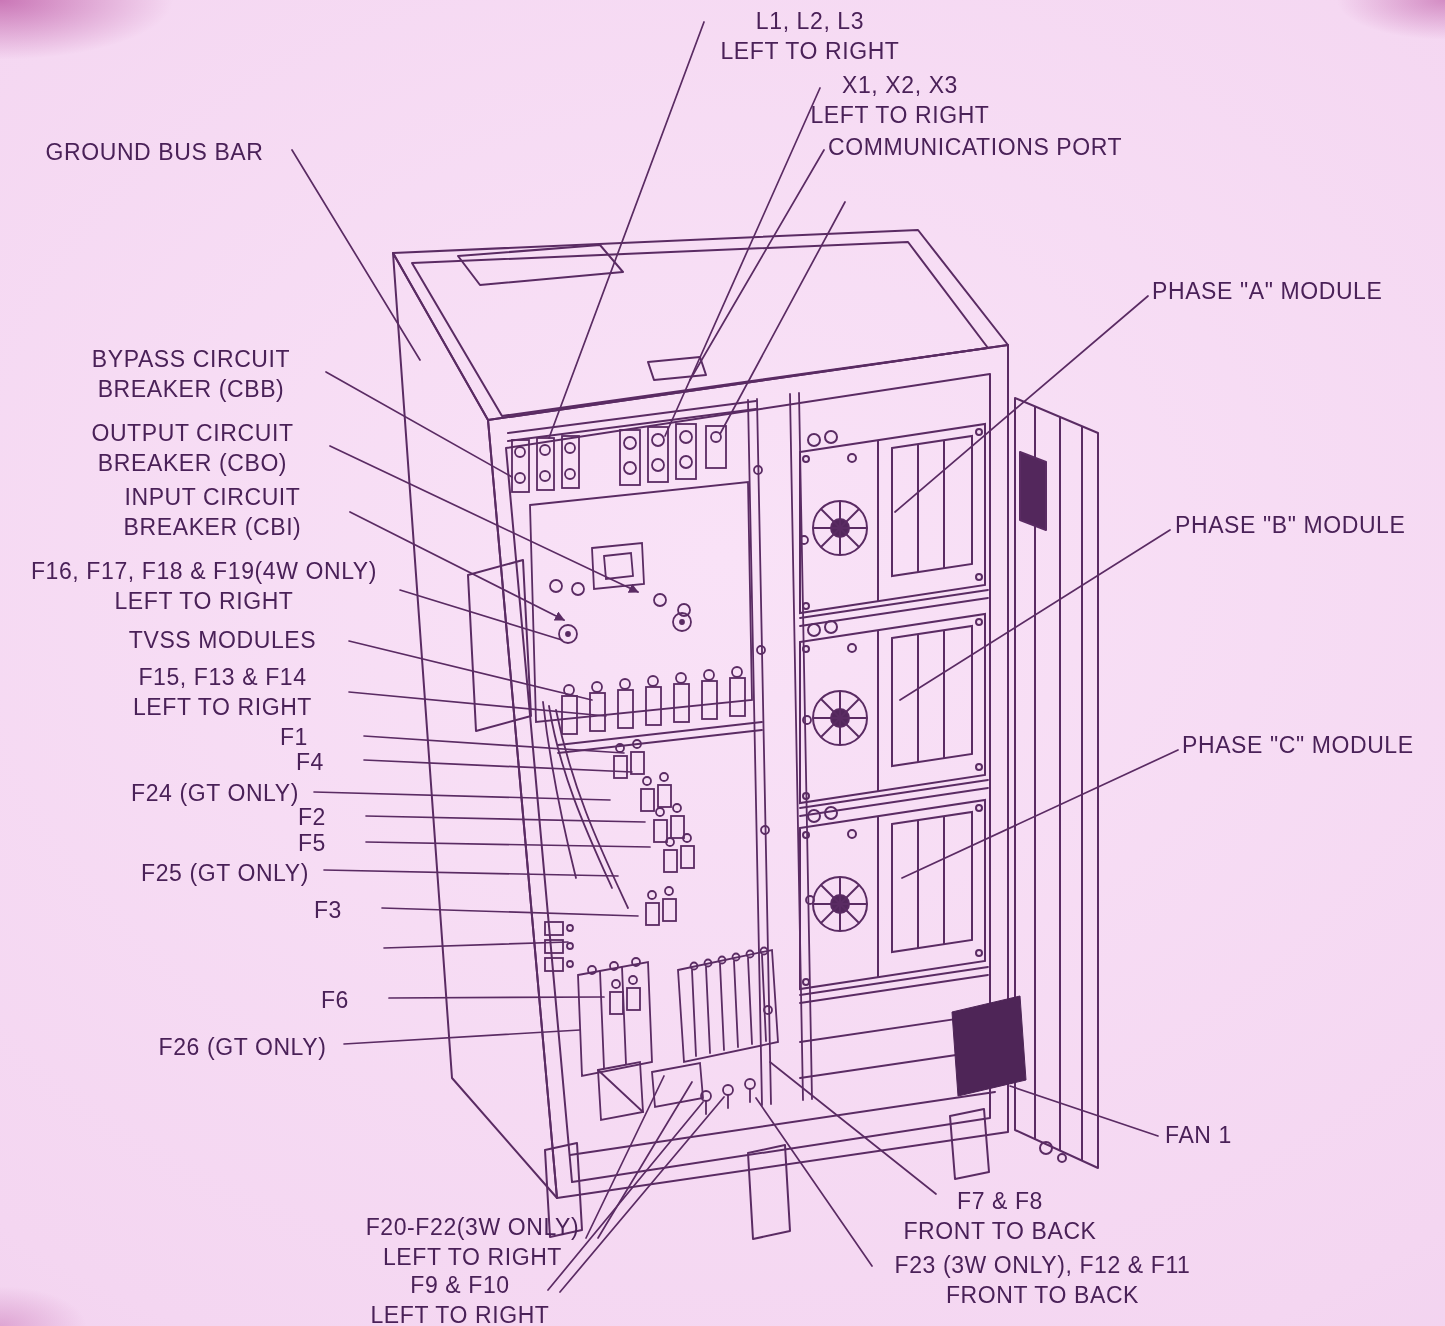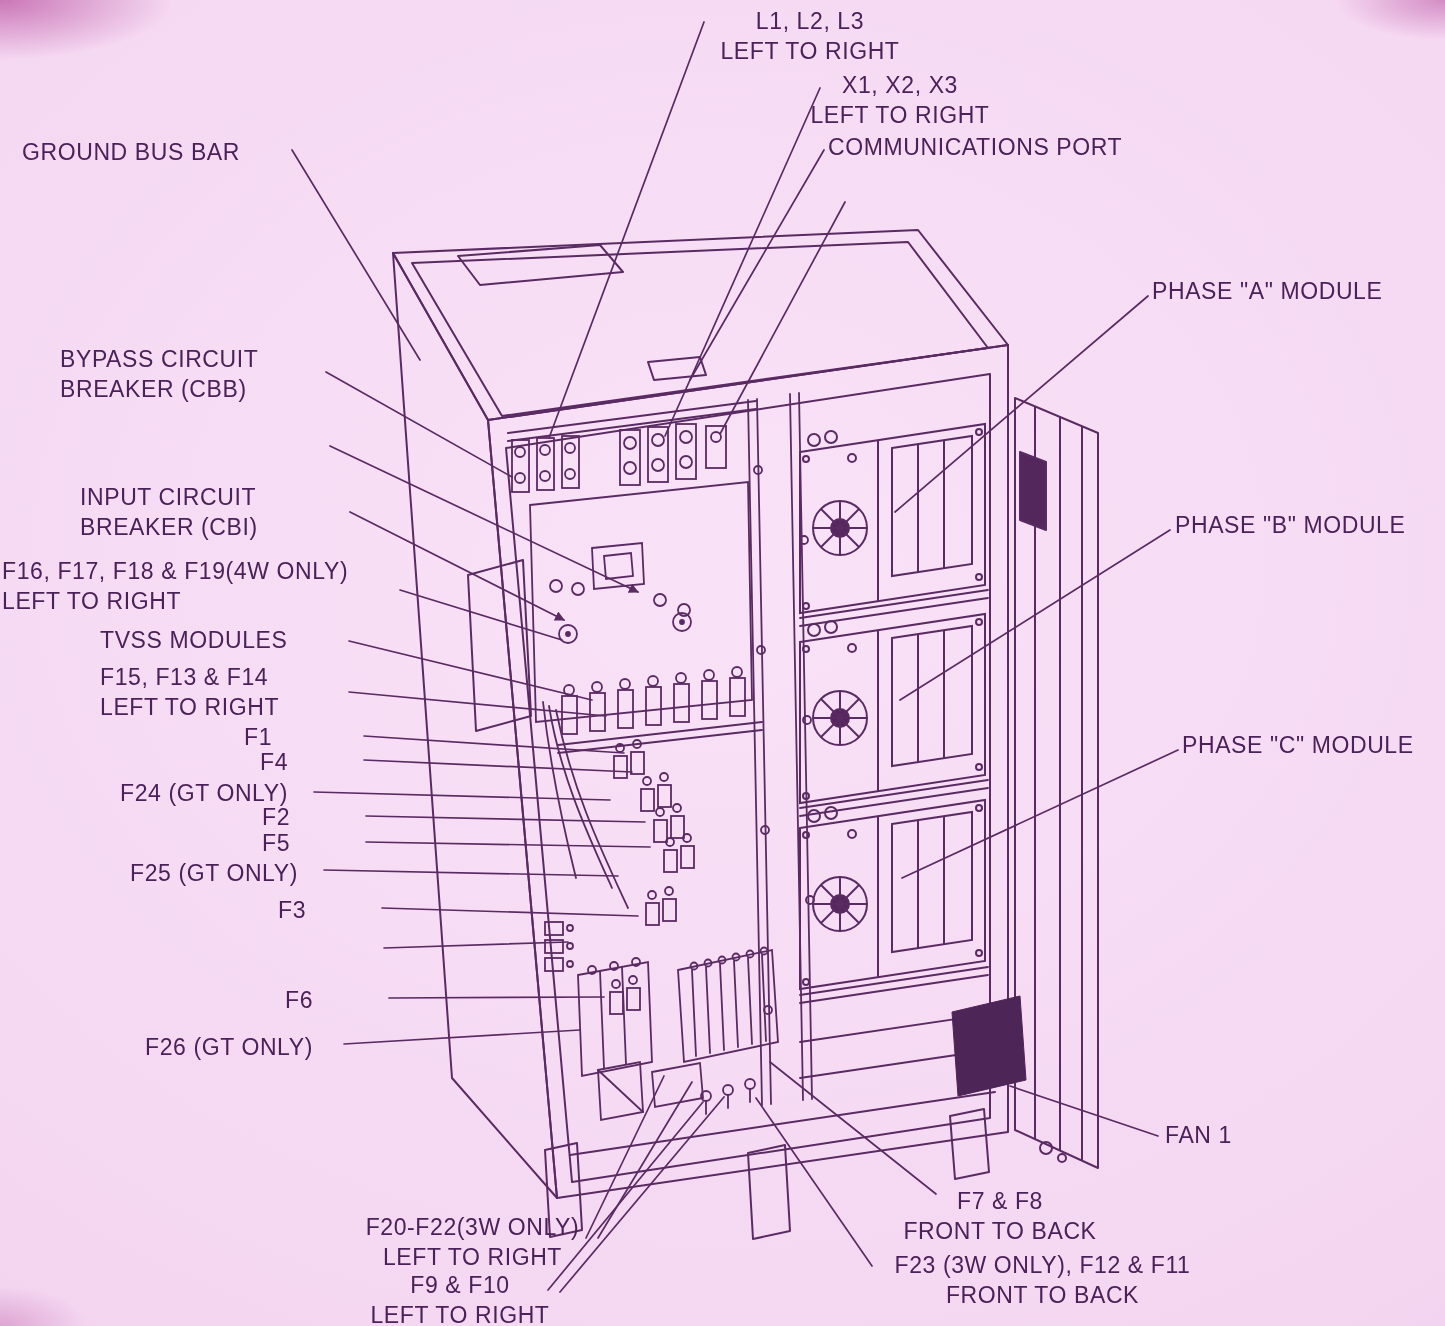--- a/index.html
+++ b/index.html
@@ -13,21 +13,21 @@
     background:
       radial-gradient(16% 6% at 0% 0%, rgba(150,0,110,.45), transparent 75%),
       radial-gradient(10% 4% at 100% 0%, rgba(150,0,110,.35), transparent 75%),
       radial-gradient(8% 4% at 0% 100%, rgba(150,0,110,.22), transparent 75%);
   }
   svg.draw{position:absolute;left:0;top:0;}
   .lbl{
     position:absolute;color:#4a2158;font-size:23px;line-height:1.32;
     letter-spacing:.6px;white-space:pre-line;
   }
-  .lbl.r{text-align:left}
+  .lbl.r{text-align:center}
   .lbl.c{text-align:center}
 </style>
 </head>
 <body>
 
 <div class="stage">
 
   <svg class="draw" width="1445" height="1326" viewBox="0 0 1445 1326">
     <defs>
       <marker id="arrow" markerWidth="12" markerHeight="12" refX="9" refY="5" orient="auto" markerUnits="userSpaceOnUse">
@@ -289,24 +289,26 @@
 
   <div class="lbl c" style="left:660px;top:6px;width:300px">L1, L2, L3
 LEFT TO RIGHT</div>
   <div class="lbl c" style="left:760px;top:70px;width:280px">X1, X2, X3
 LEFT TO RIGHT</div>
   <div class="lbl" style="left:828px;top:132px;width:380px">COMMUNICATIONS PORT</div>
   <div class="lbl r" style="left:22px;top:137px;width:265px">GROUND BUS BAR</div>
   <div class="lbl" style="left:1152px;top:276px;width:285px">PHASE "A" MODULE</div>
   <div class="lbl r" style="left:60px;top:344px;width:262px">BYPASS CIRCUIT
 BREAKER (CBB)</div>
+  <div class="lbl r" style="left:60px;top:418px;width:265px">OUTPUT CIRCUIT
+BREAKER (CBO)</div>
   <div class="lbl r" style="left:80px;top:482px;width:265px">INPUT CIRCUIT
 BREAKER (CBI)</div>
   <div class="lbl" style="left:1175px;top:510px;width:285px">PHASE "B" MODULE</div>
-  <div class="lbl r" style="left:2px;top:556px;width:392px">F16, F17, F18 &amp; F19(4W ONLY)
+  <div class="lbl r" style="left:8px;top:556px;width:392px">F16, F17, F18 &amp; F19(4W ONLY)
 LEFT TO RIGHT</div>
   <div class="lbl r" style="left:100px;top:625px;width:245px">TVSS MODULES</div>
   <div class="lbl r" style="left:100px;top:662px;width:245px">F15, F13 &amp; F14
 LEFT TO RIGHT</div>
   <div class="lbl r" style="left:244px;top:722px;width:100px">F1</div>
   <div class="lbl r" style="left:260px;top:747px;width:100px">F4</div>
   <div class="lbl r" style="left:120px;top:778px;width:190px">F24 (GT ONLY)</div>
   <div class="lbl r" style="left:262px;top:802px;width:100px">F2</div>
   <div class="lbl r" style="left:262px;top:828px;width:100px">F5</div>
   <div class="lbl r" style="left:130px;top:858px;width:190px">F25 (GT ONLY)</div>

